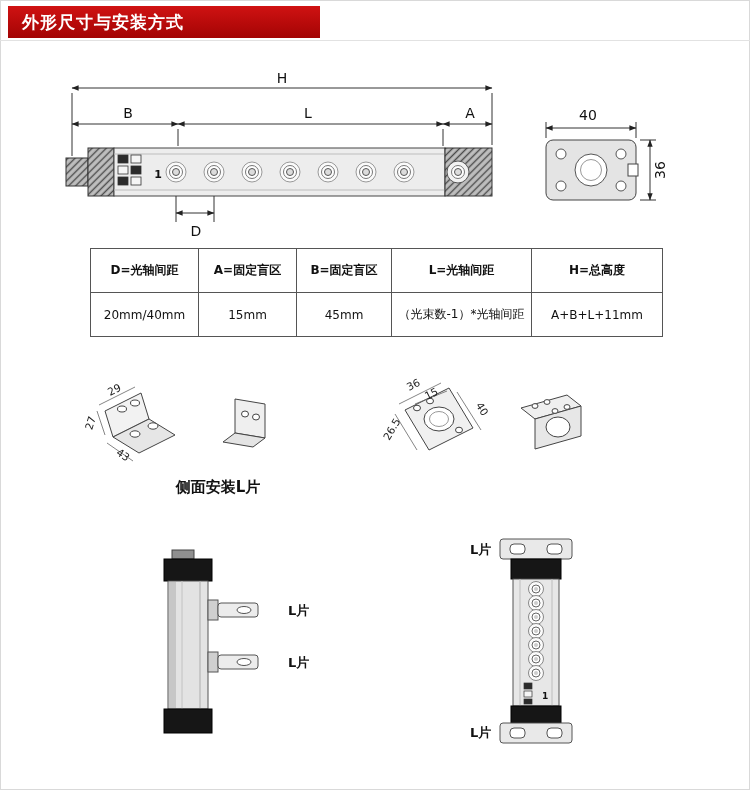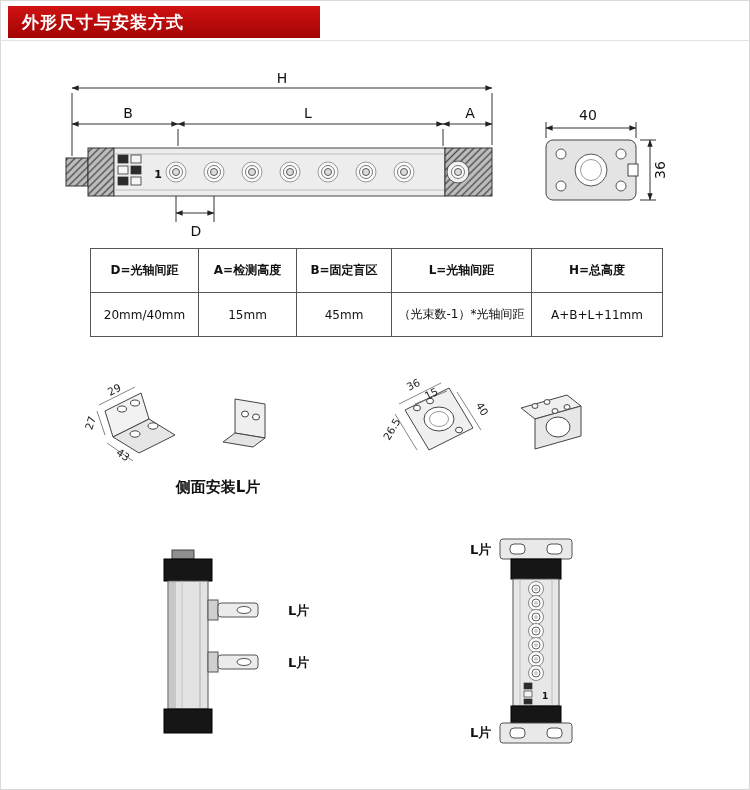--- a/index.html
+++ b/index.html
@@ -142,21 +142,21 @@
     <colgroup>
       <col style="width:108px">
         <col style="width:98px">
         <col style="width:95px">
       <col style="width:140px">
         <col style="width:131px">
     </colgroup>
     <thead>
       <tr>
         <th>D=光轴间距</th>
-        <th>A=检测高度</th>
+        <th>A=固定盲区</th>
         <th>B=固定盲区</th>
         <th>L=光轴间距</th>
         <th>H=总高度</th>
       </tr>
     </thead>
     <tbody>
       <tr>
         <td>20mm/40mm</td>
         <td>15mm</td>
         <td>45mm</td>

